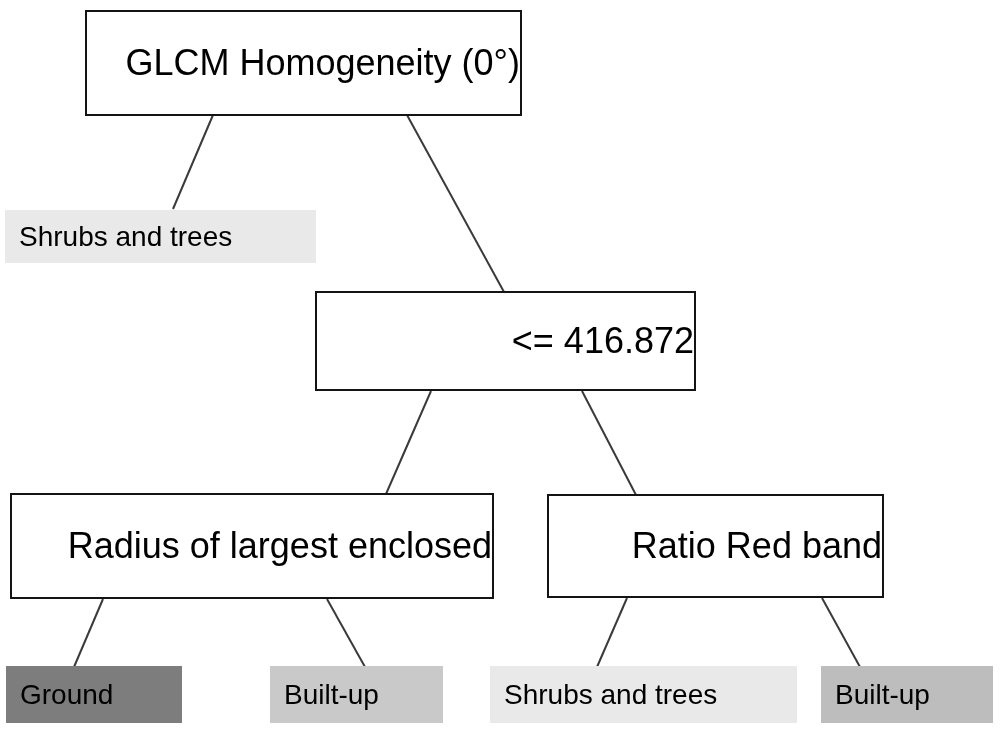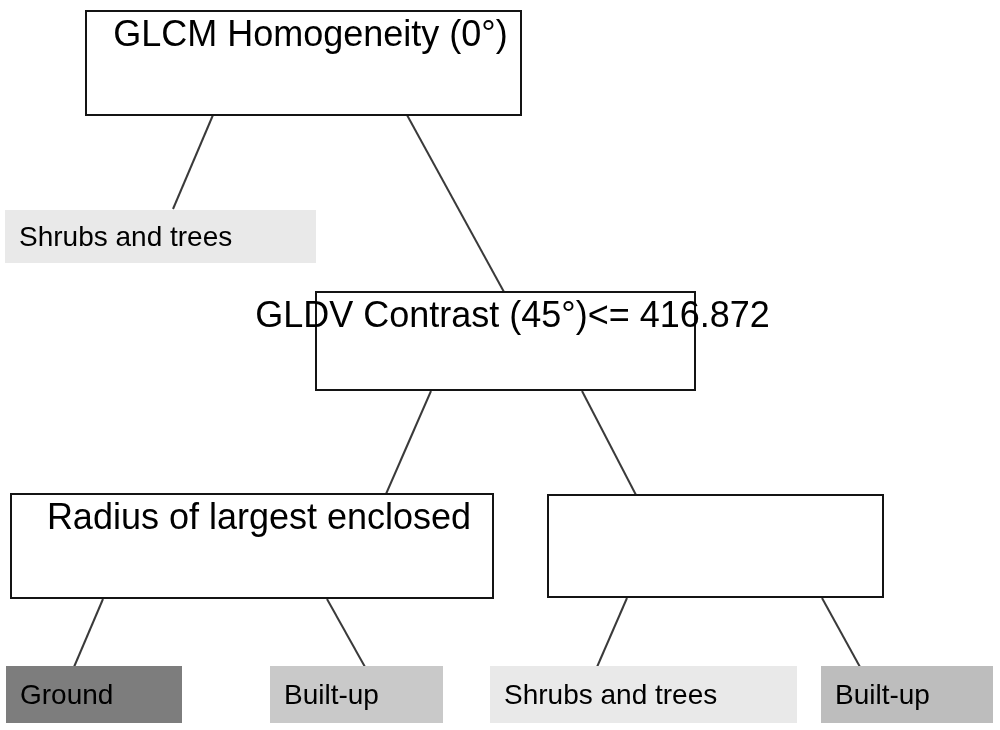--- a/index.html
+++ b/index.html
@@ -5,21 +5,21 @@
   html,body{margin:0;padding:0;background:#ffffff;}
   .canvas{
     position:relative;width:1000px;height:730px;background:#ffffff;
     font-family:"Liberation Sans",sans-serif;color:#000;overflow:hidden;
   }
   svg.edges{position:absolute;left:0;top:0;width:1000px;height:730px;}
   .edge-line{stroke:var(--edge,#3a3a3a);stroke-width:2;}
   .node{
     position:absolute;box-sizing:border-box;background:#ffffff;
     border:2px solid var(--border,#141414);
-    display:flex;flex-direction:row;justify-content:center;
+    display:flex;flex-direction:column;justify-content:center;
     padding-left:14px;font-size:36px;line-height:44px;white-space:nowrap;text-align:right;
   }
   .leaf{
     position:absolute;box-sizing:border-box;
     display:flex;align-items:center;
     padding-left:14px;font-size:28px;white-space:nowrap;
   }
   #node-root   {left:85px;  top:10px;  width:437px; height:106px;}
   #node-gldv   {left:315px; top:291px; width:381px; height:100px;}
   #node-radius {left:10px;   top:493px; width:484px; height:106px;}
@@ -44,29 +44,29 @@
     <line class="edge-line" x1="327" y1="599" x2="365" y2="667"></line>
     <line class="edge-line" x1="627" y1="598" x2="597" y2="667"></line>
     <line class="edge-line" x1="822" y1="598" x2="860" y2="667"></line>
   </svg>
 
   <div class="node" id="node-root">
     <div>GLCM Homogeneity (0°)</div>
   </div>
 
   <div class="node" id="node-gldv">
-    <div>GLDV Contrast (45°)</div>
     <div>&lt;= 416.872</div>
   </div>
 
   <div class="node" id="node-radius">
     <div>Radius of largest enclosed</div>
   </div>
 
   <div class="node" id="node-ratio">
+    <div>Ratio Red band</div>
   </div>
 
   <div class="leaf" id="leaf-shrubs-top" style="background: rgb(233, 233, 233);">Shrubs and trees</div>
 
   <div class="leaf" id="leaf-ground" style="background: rgb(125, 125, 125);">Ground</div>
 
   <div class="leaf" id="leaf-builtup-left" style="background: rgb(201, 201, 201);">Built-up</div>
 
   <div class="leaf" id="leaf-shrubs-bottom" style="background: rgb(233, 233, 233);">Shrubs and trees</div>
 

